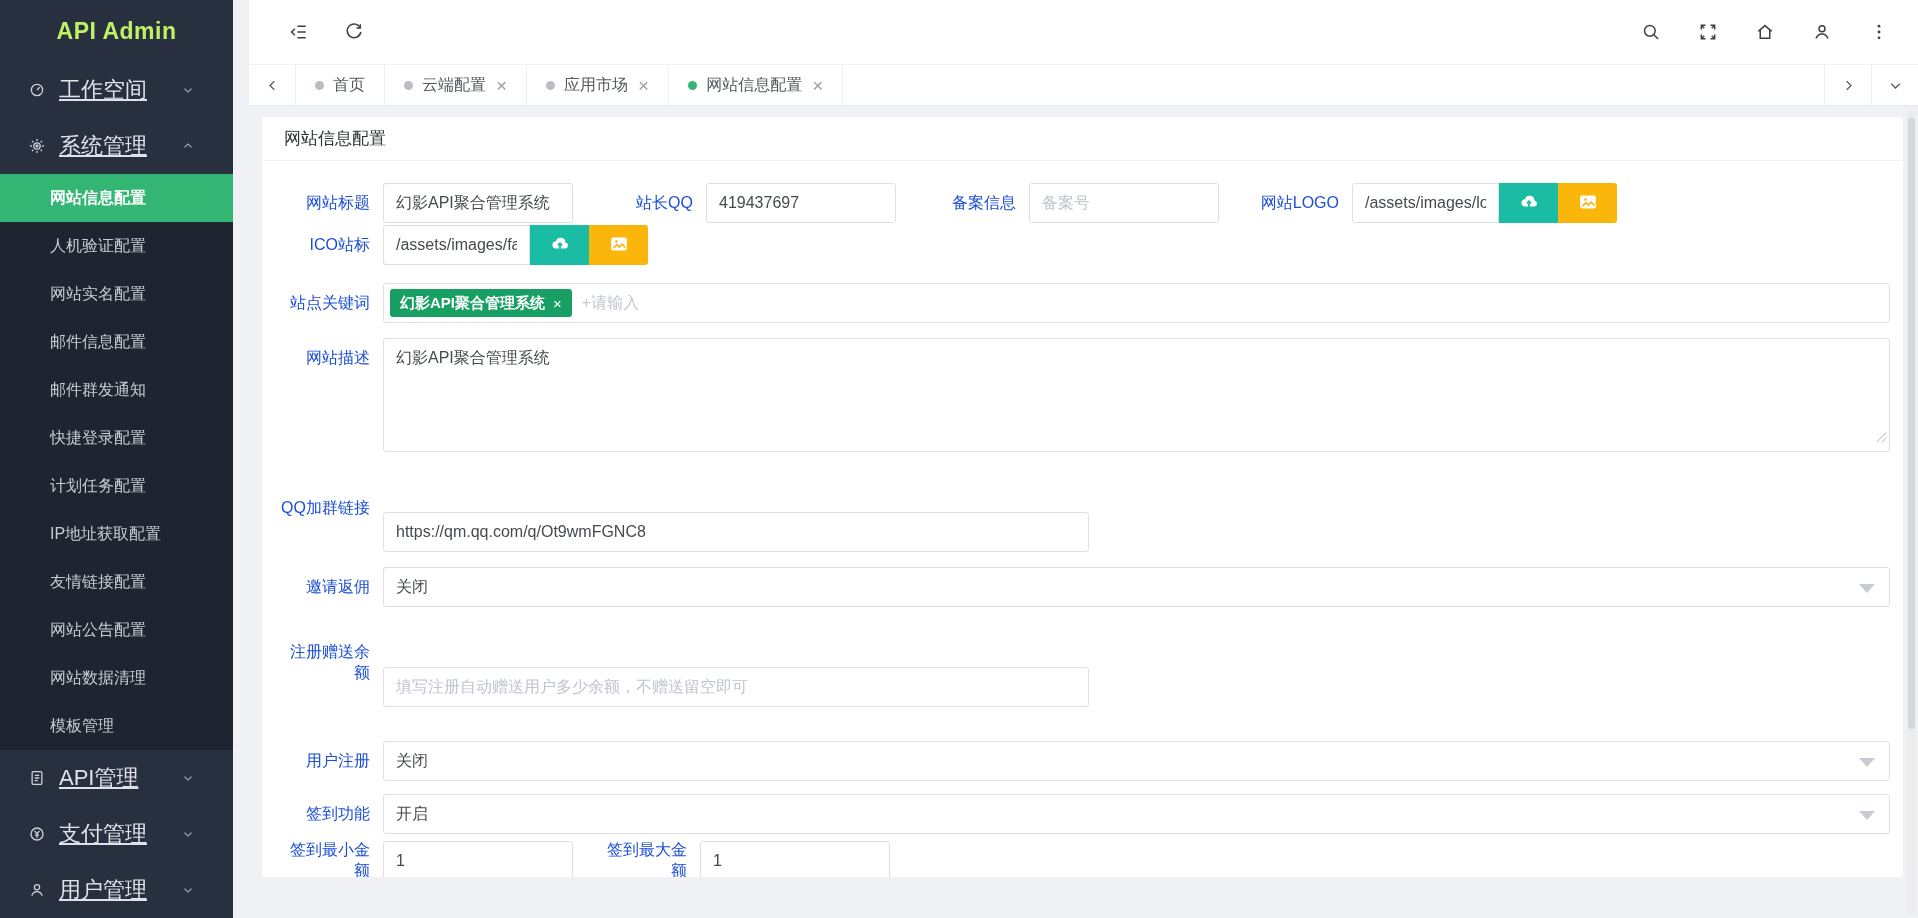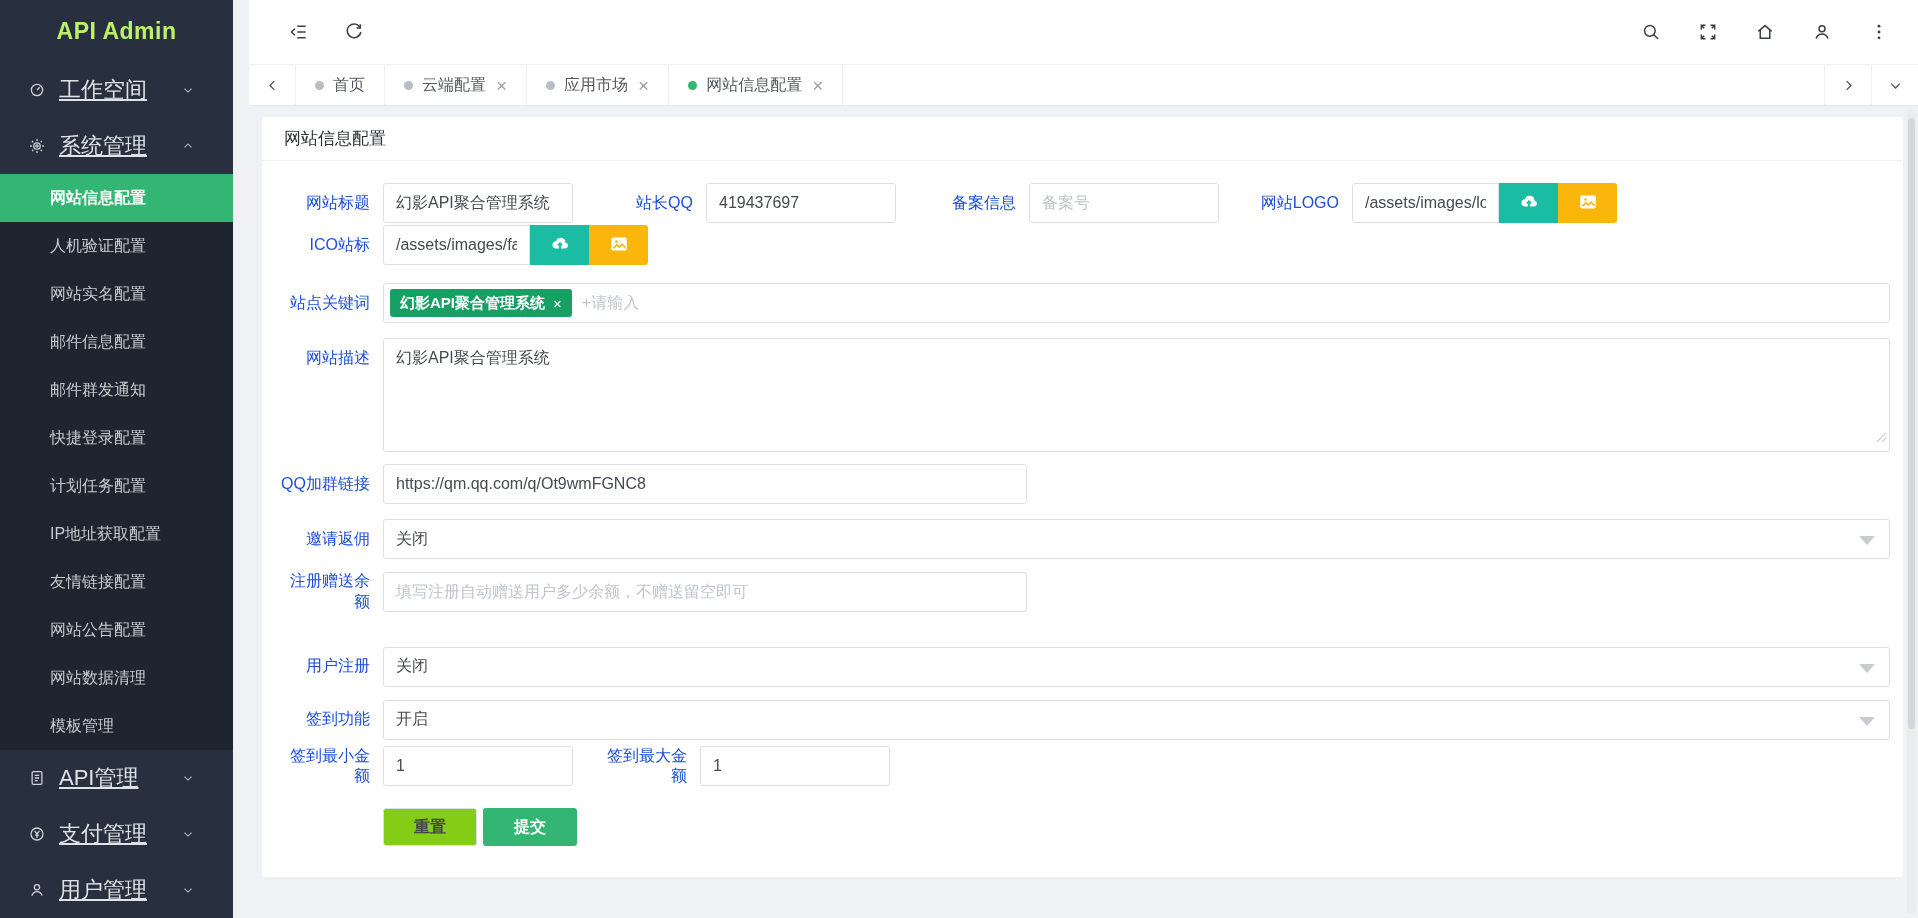--- a/index.html
+++ b/index.html
@@ -54,21 +54,21 @@
                  font-size:17px; color:#2f3338; border-bottom:1px solid #f0f1f4; }
   .form { padding:22px 13px 0 18px; }
 
   .form-row { display:flex; align-items:center; }
   .fgroup { display:flex; align-items:center; }
   .flabel { width:90px; flex:none; text-align:right; margin-right:13px; font-size:16px;
             color:#1d4ed8; line-height:1.3; }
   .inp { height:40px; border:1px solid #dcdfe6; border-radius:3px; padding:0 12px;
          font-size:16px; color:#46494e; font-family:inherit; background:#fff; outline:none; }
   .inp::placeholder { color:#c0c4cc; }
-  .w190 { width:190px; } .w147 { width:147px; } .w706 { width:644px; }
+  .w190 { width:190px; } .w147 { width:147px; } .w706 { width:706px;margin-top:48px; }
   .wfull { flex:1; }
 
   .gap30 { margin-left:30px; } .gap24 { margin-left:24px; }
   .mb2 { margin-bottom:2px; } .mb12 { margin-bottom:12px; } .mb13 { margin-bottom:13px; }
   .mb14 { margin-bottom:6px; } .mb15 { margin-bottom:15px; } .mb18 { margin-bottom:18px; }
   .mb21 { margin-bottom:21px; } .mb34 { margin-bottom:34px; }
 
   .input-merge { display:flex; align-items:stretch; }
   .input-merge .inp { border-top-right-radius:0; border-bottom-right-radius:0; }
   .upbtn { width:59px; height:40px; border:none; display:flex; align-items:center; justify-content:center; cursor:pointer; }

